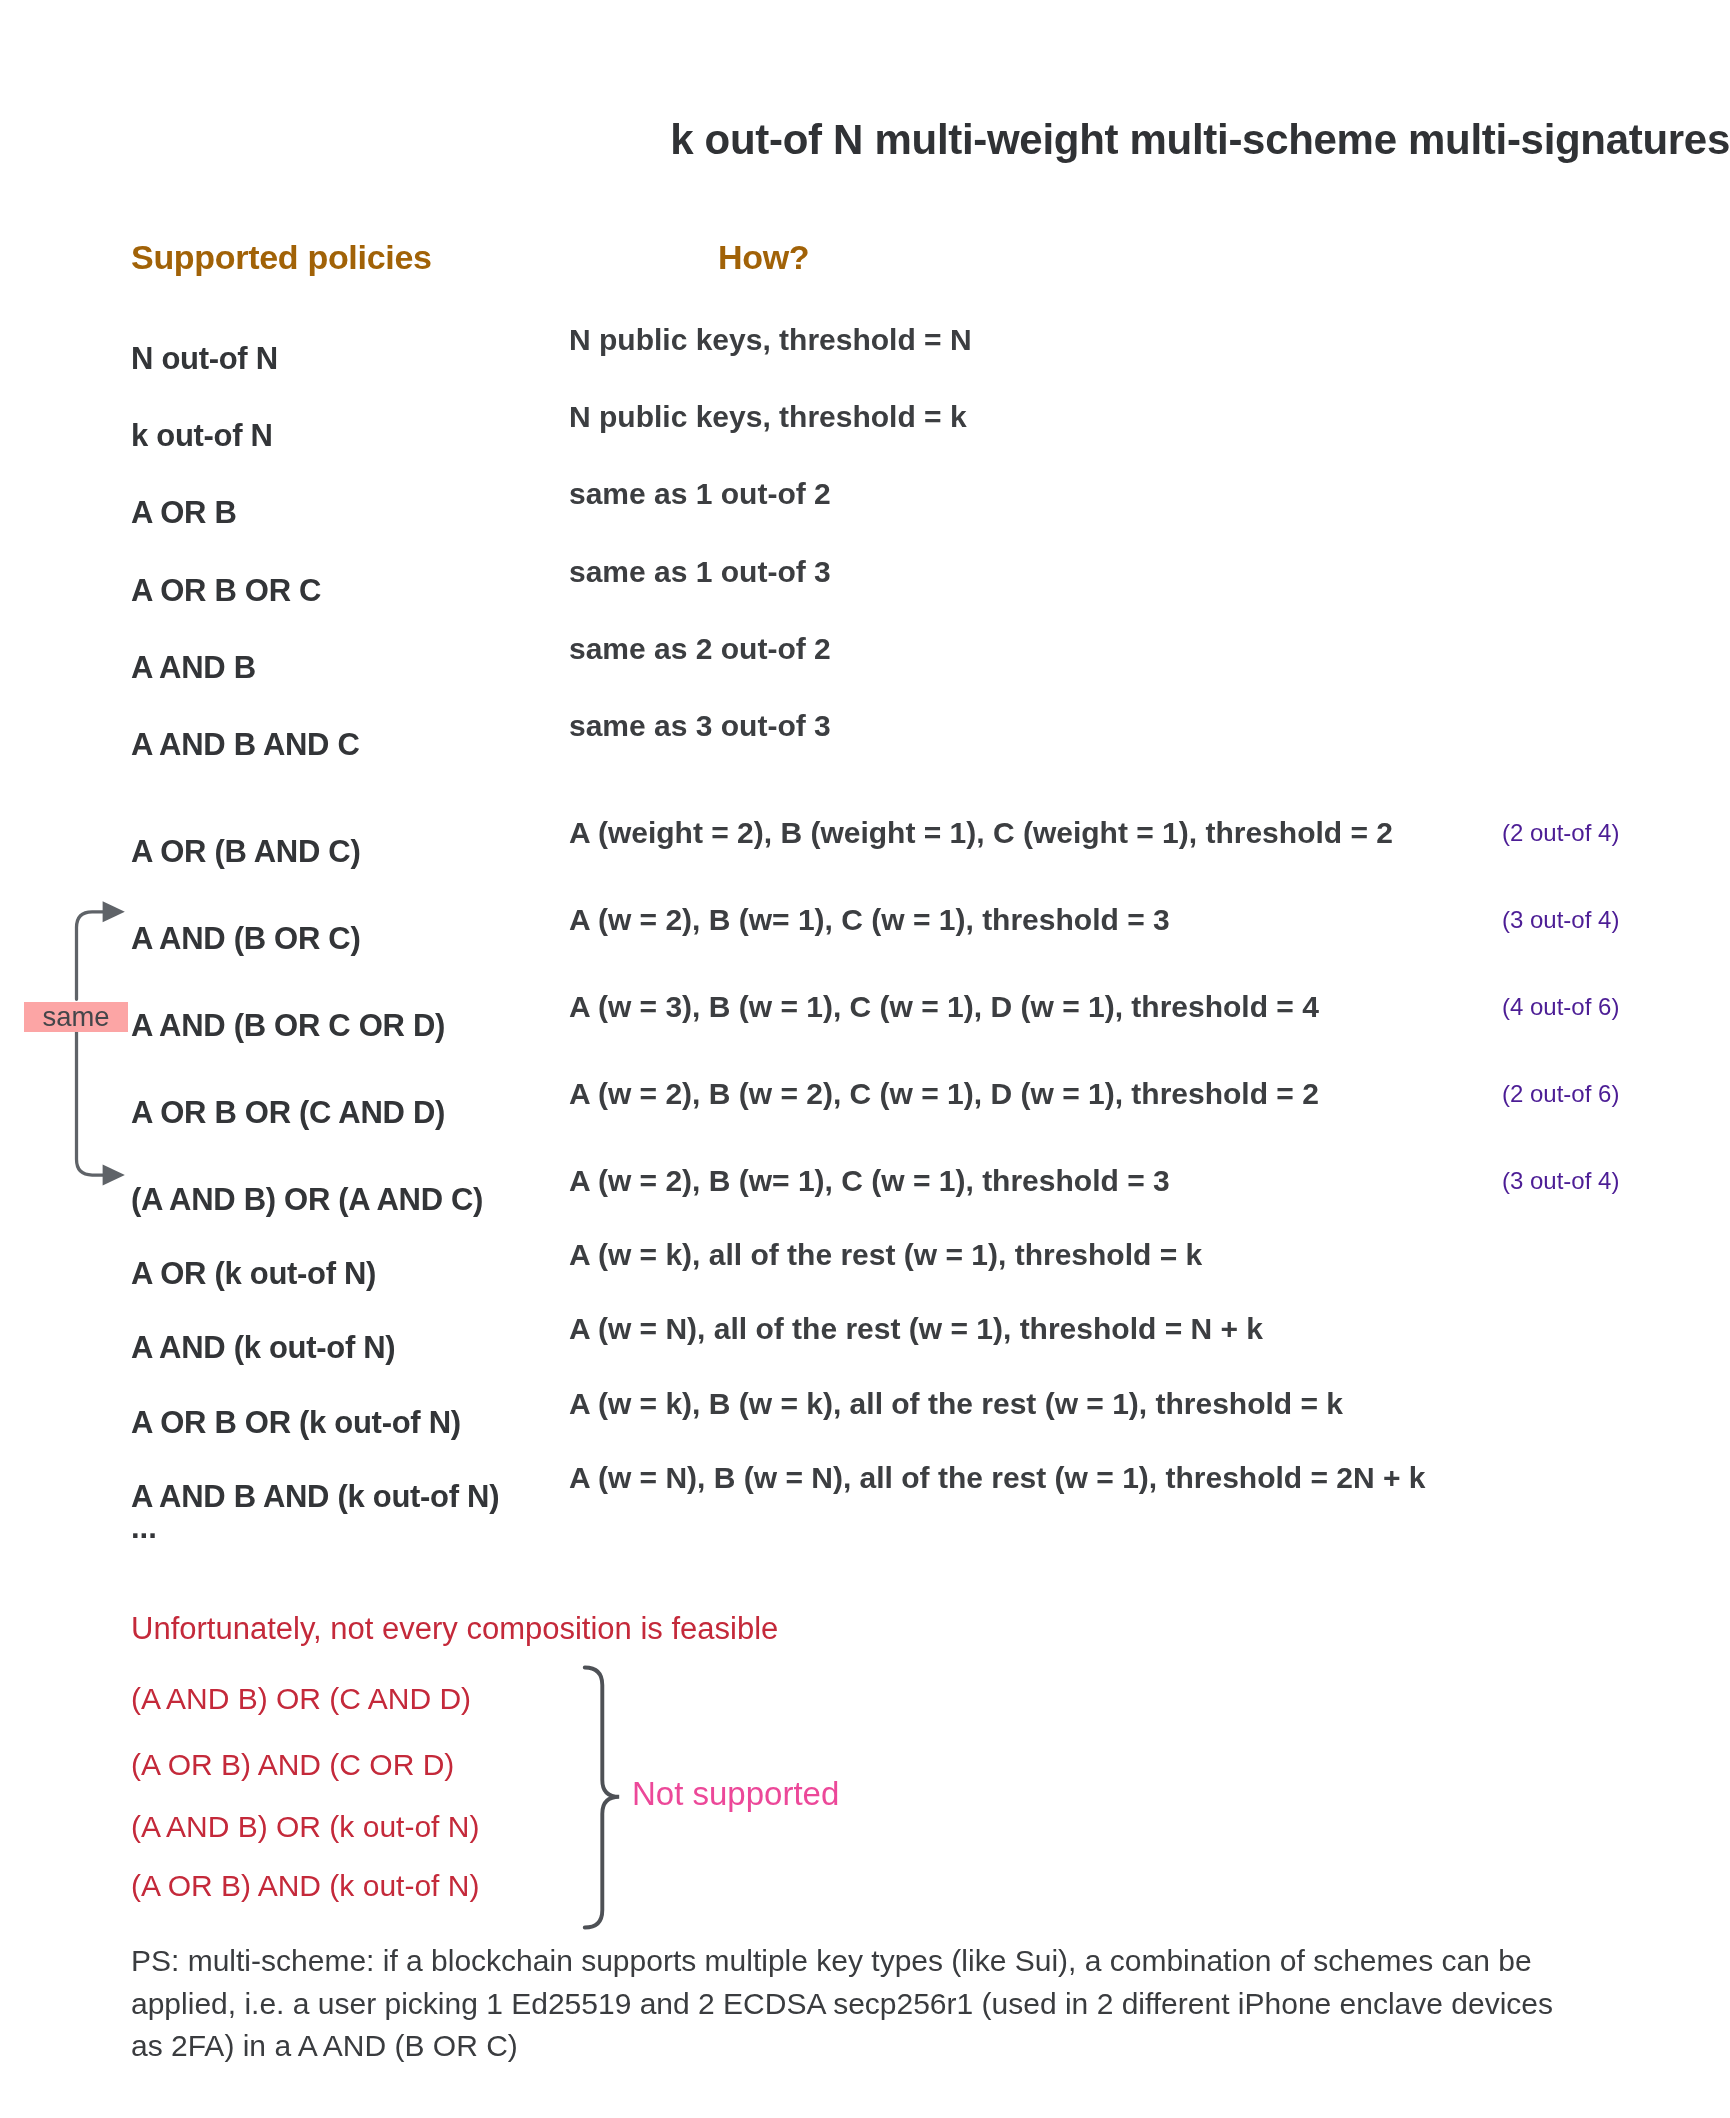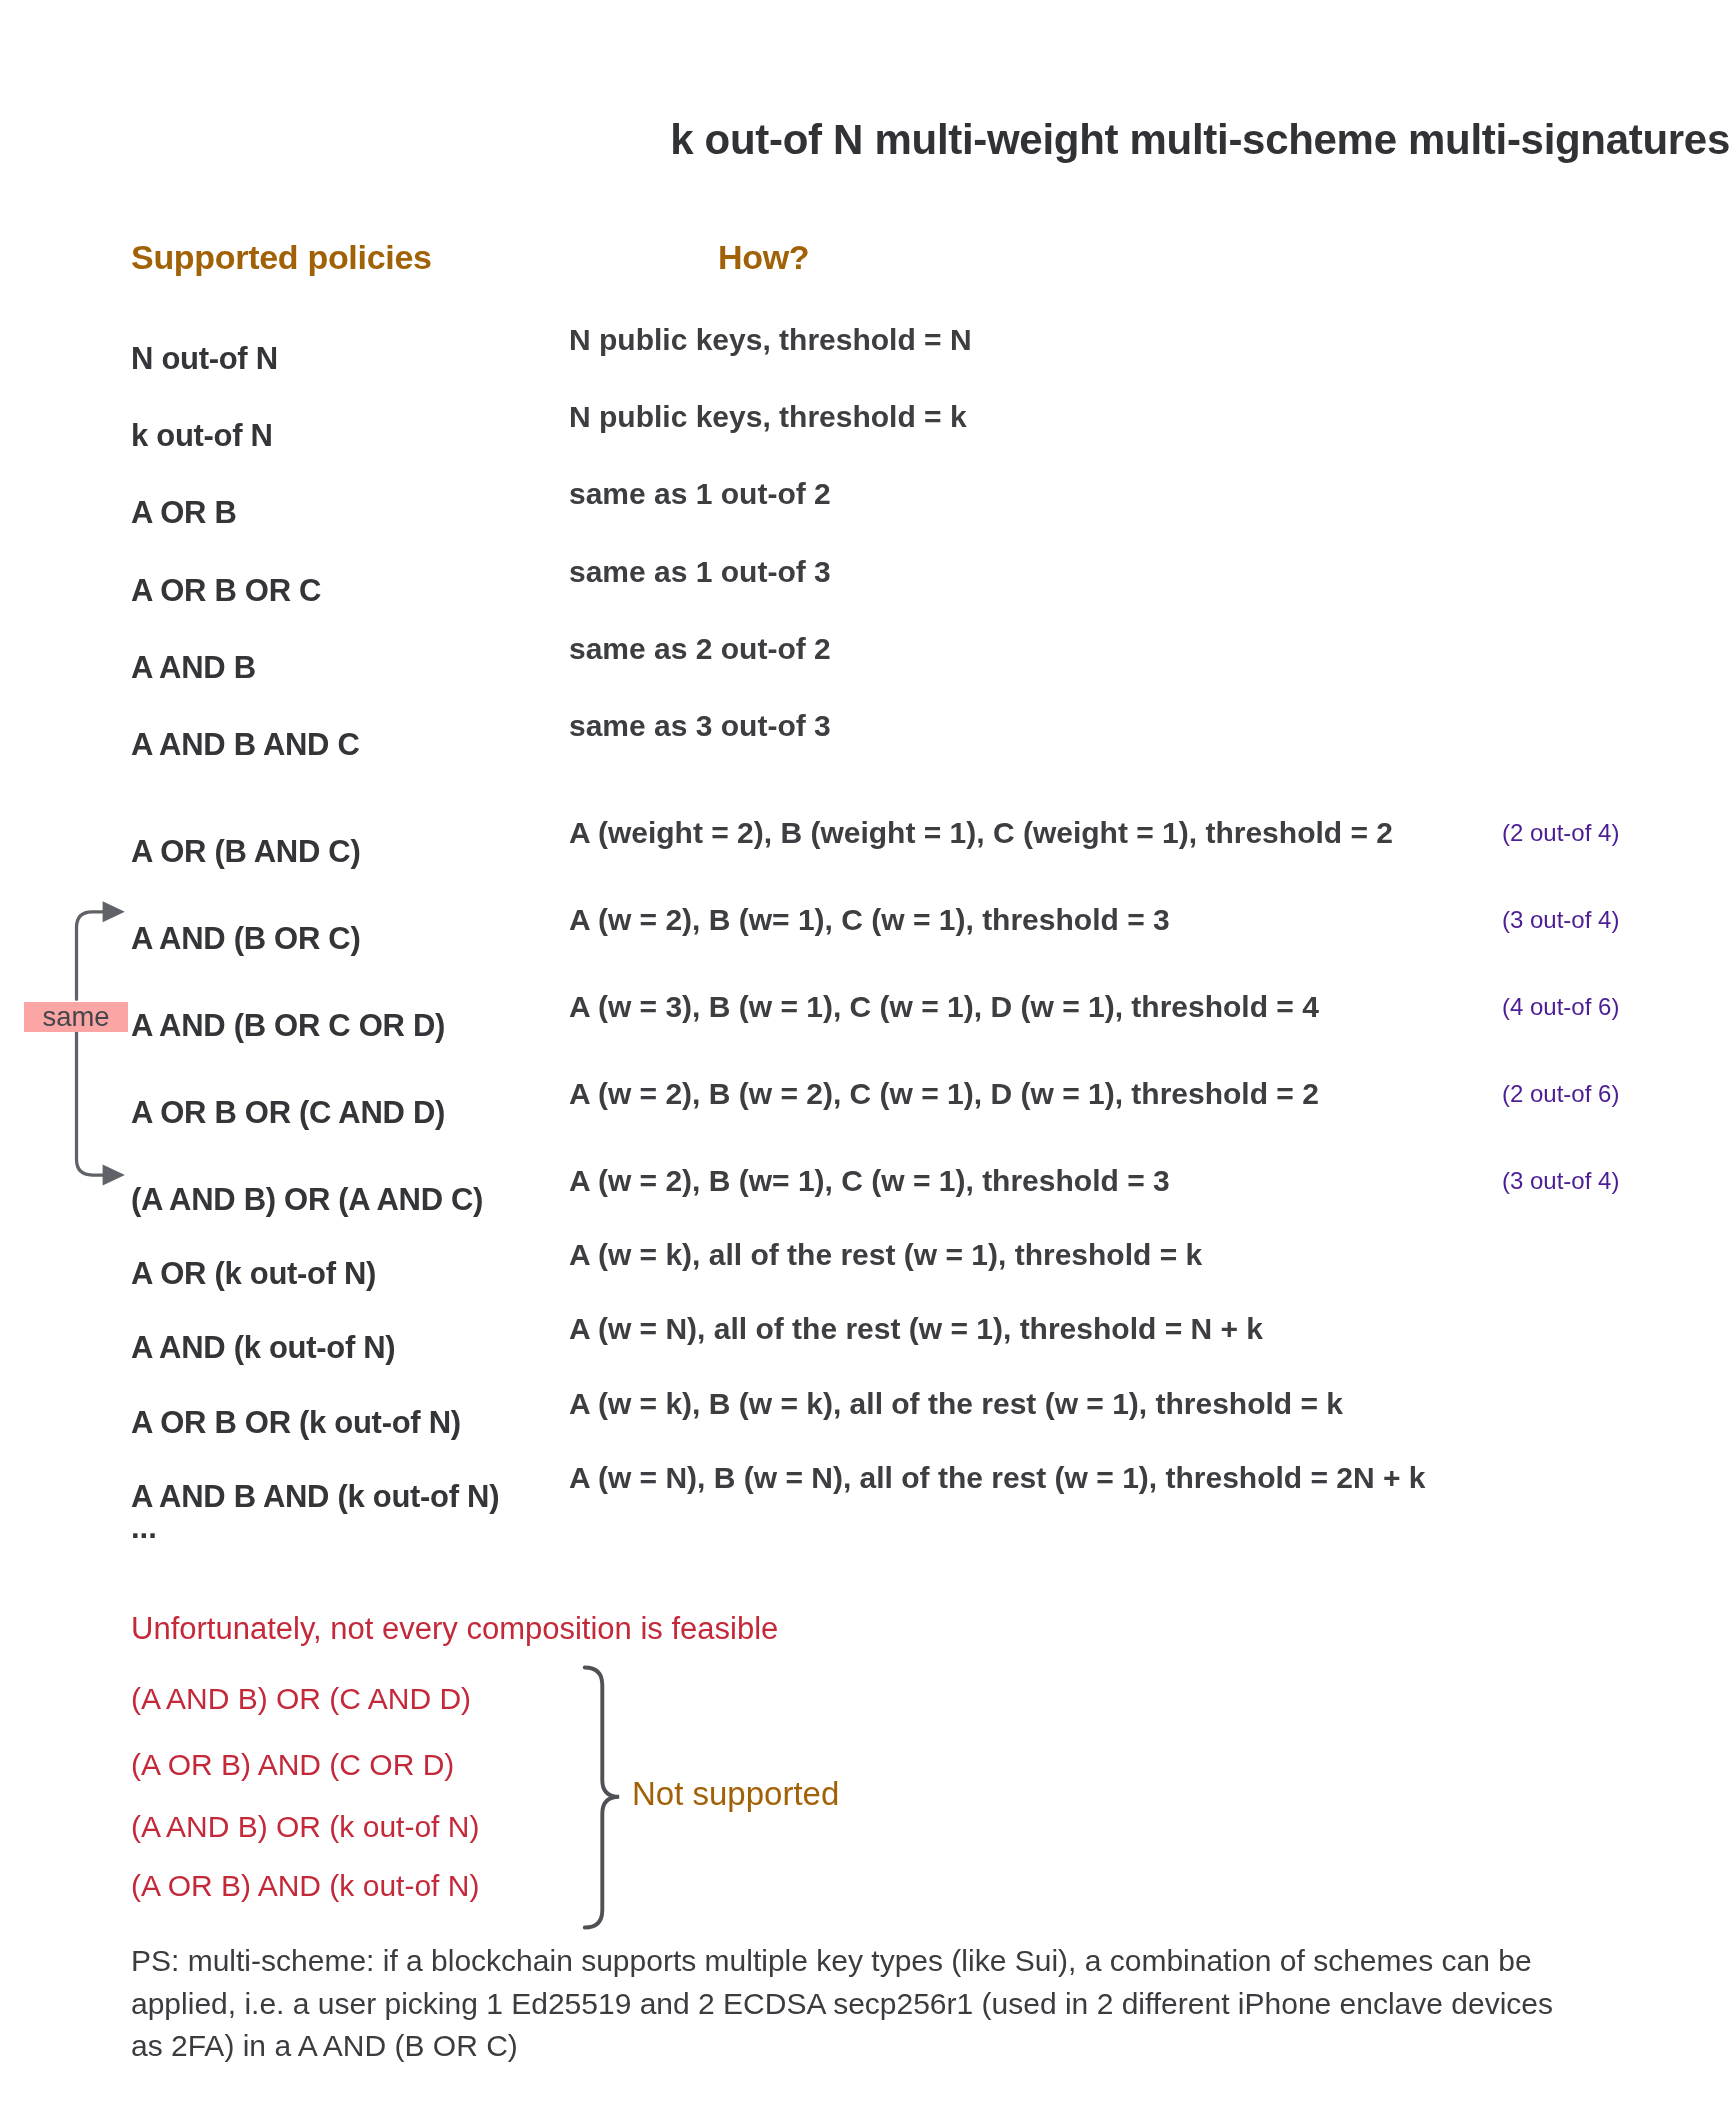--- a/index.html
+++ b/index.html
@@ -59,21 +59,21 @@
   .red-heading{
     position:absolute;left:131px;top:1610px;
     font-size:31px;font-weight:400;color:#c4293a;line-height:37px;white-space:nowrap;
   }
   .red-item{
     position:absolute;left:131px;
     font-size:30px;font-weight:400;color:#c4293a;line-height:37px;white-space:nowrap;
   }
   .not-supported{
     position:absolute;left:632px;top:1774px;
-    font-size:33px;font-weight:400;color:#a16207;line-height:39px;white-space:nowrap;
+    font-size:33px;font-weight:400;color:#ec4899;line-height:39px;white-space:nowrap;
   }
   .ps-line{
     position:absolute;left:131px;
     font-size:30px;font-weight:400;color:#3a3c3f;line-height:38px;white-space:nowrap;
   }
   svg.overlay{position:absolute;left:0;top:0;pointer-events:none;}
 </style>
 </head>
 <body>
 

